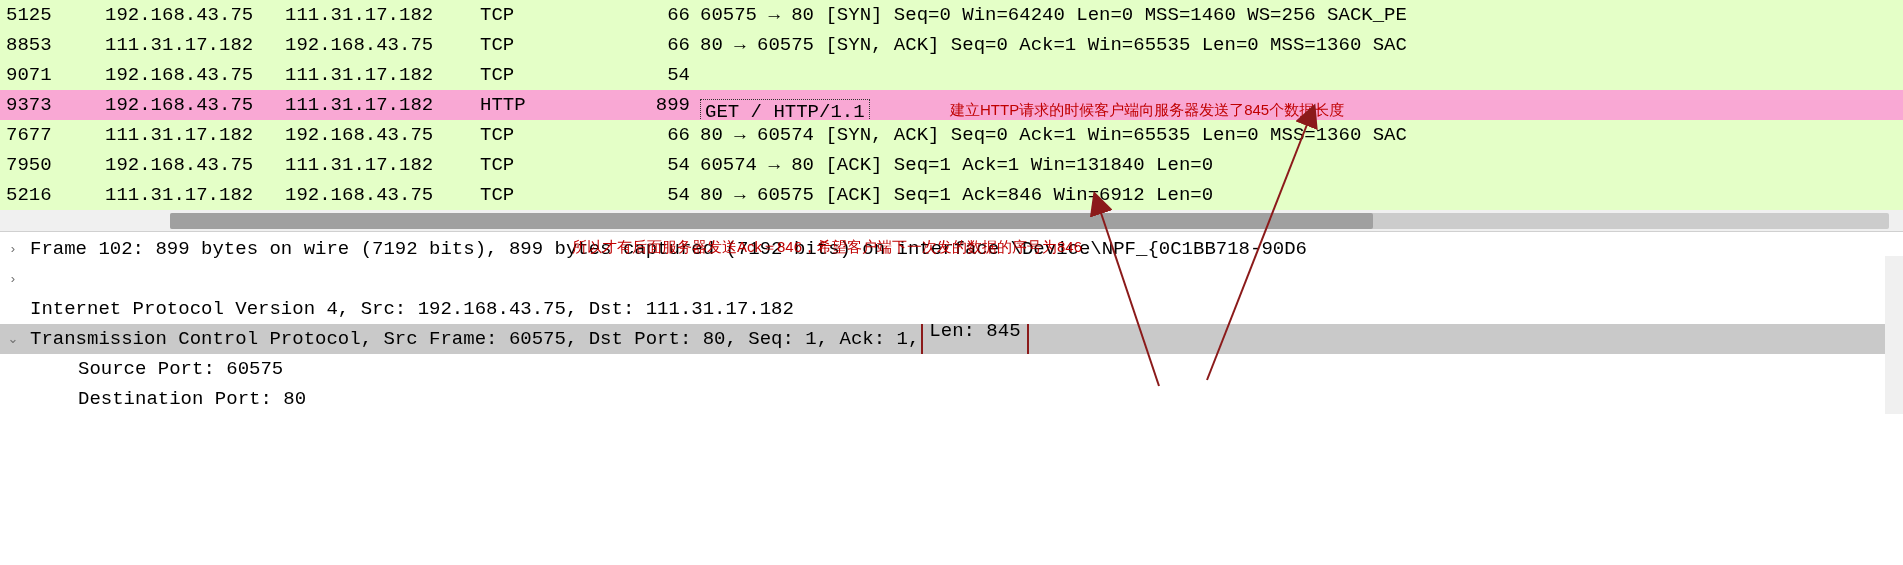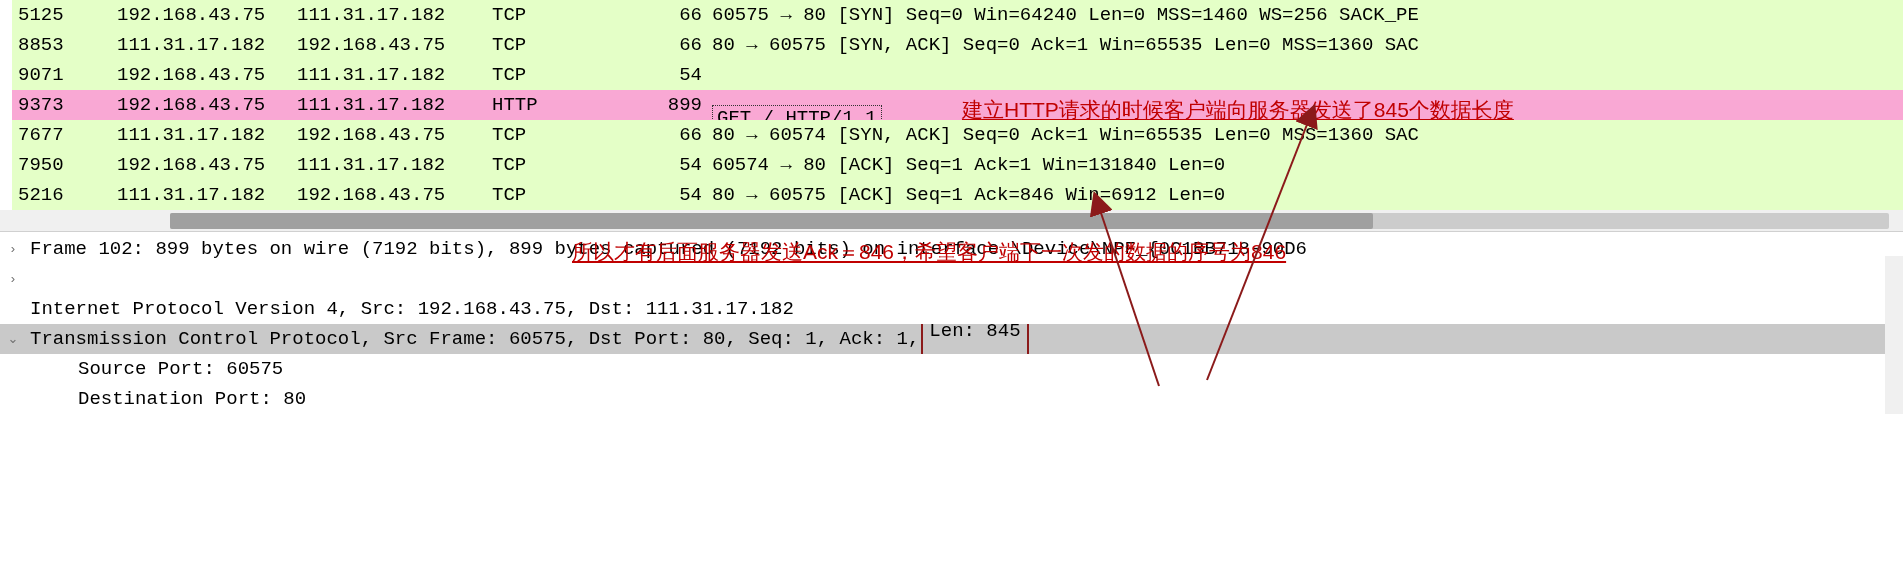--- a/index.html
+++ b/index.html
@@ -4,21 +4,21 @@
 <style>
   * { margin: 0; padding: 0; box-sizing: border-box; }
   body {
     font-family: "Courier New", Consolas, monospace;
     font-size: 19px;
     background: #ffffff;
     width: 1903px;
     overflow: hidden;
     position: relative;
   }
-  .packet-list { width: 100%; padding-left: 12px; }
+  .packet-list { width: 100%; }
   .packet-row {
     display: flex;
     height: 30px;
     line-height: 30px;
     white-space: nowrap;
     overflow: hidden;
     position: relative;
   }
   .row-green { background: #e4ffc7; }
   .row-teal  { background: #f9a8d4; }
@@ -27,28 +27,27 @@
   .col-dst     { width: 195px; }
   .col-proto   { width: 130px; }
   .col-len     { width: 90px; text-align: right; padding-right: 10px; }
   .col-info    { flex: 1; position: relative; }
   .info-box {
     border: 1px dotted #333;
     padding: 0 4px;
     display: inline-block;
     height: 26px;
     line-height: 24px;
-    margin-top: 15px;
+    margin-top: 9px;
   }
   .annot-red {
     color: #c00000;
     font-family: "Microsoft YaHei", Arial, sans-serif;
-    font-size: 21px;
-    position: absolute;
-    text-decoration: underline;
+    font-size: 15px;
+    position: absolute;
   }
   .scrollbar-area {
     height: 22px;
     background: #f0f0f0;
     display: flex;
     align-items: center;
     position: relative;
     border-bottom: 1px solid #d0d0d0;
   }
   .scrollbar-track {

